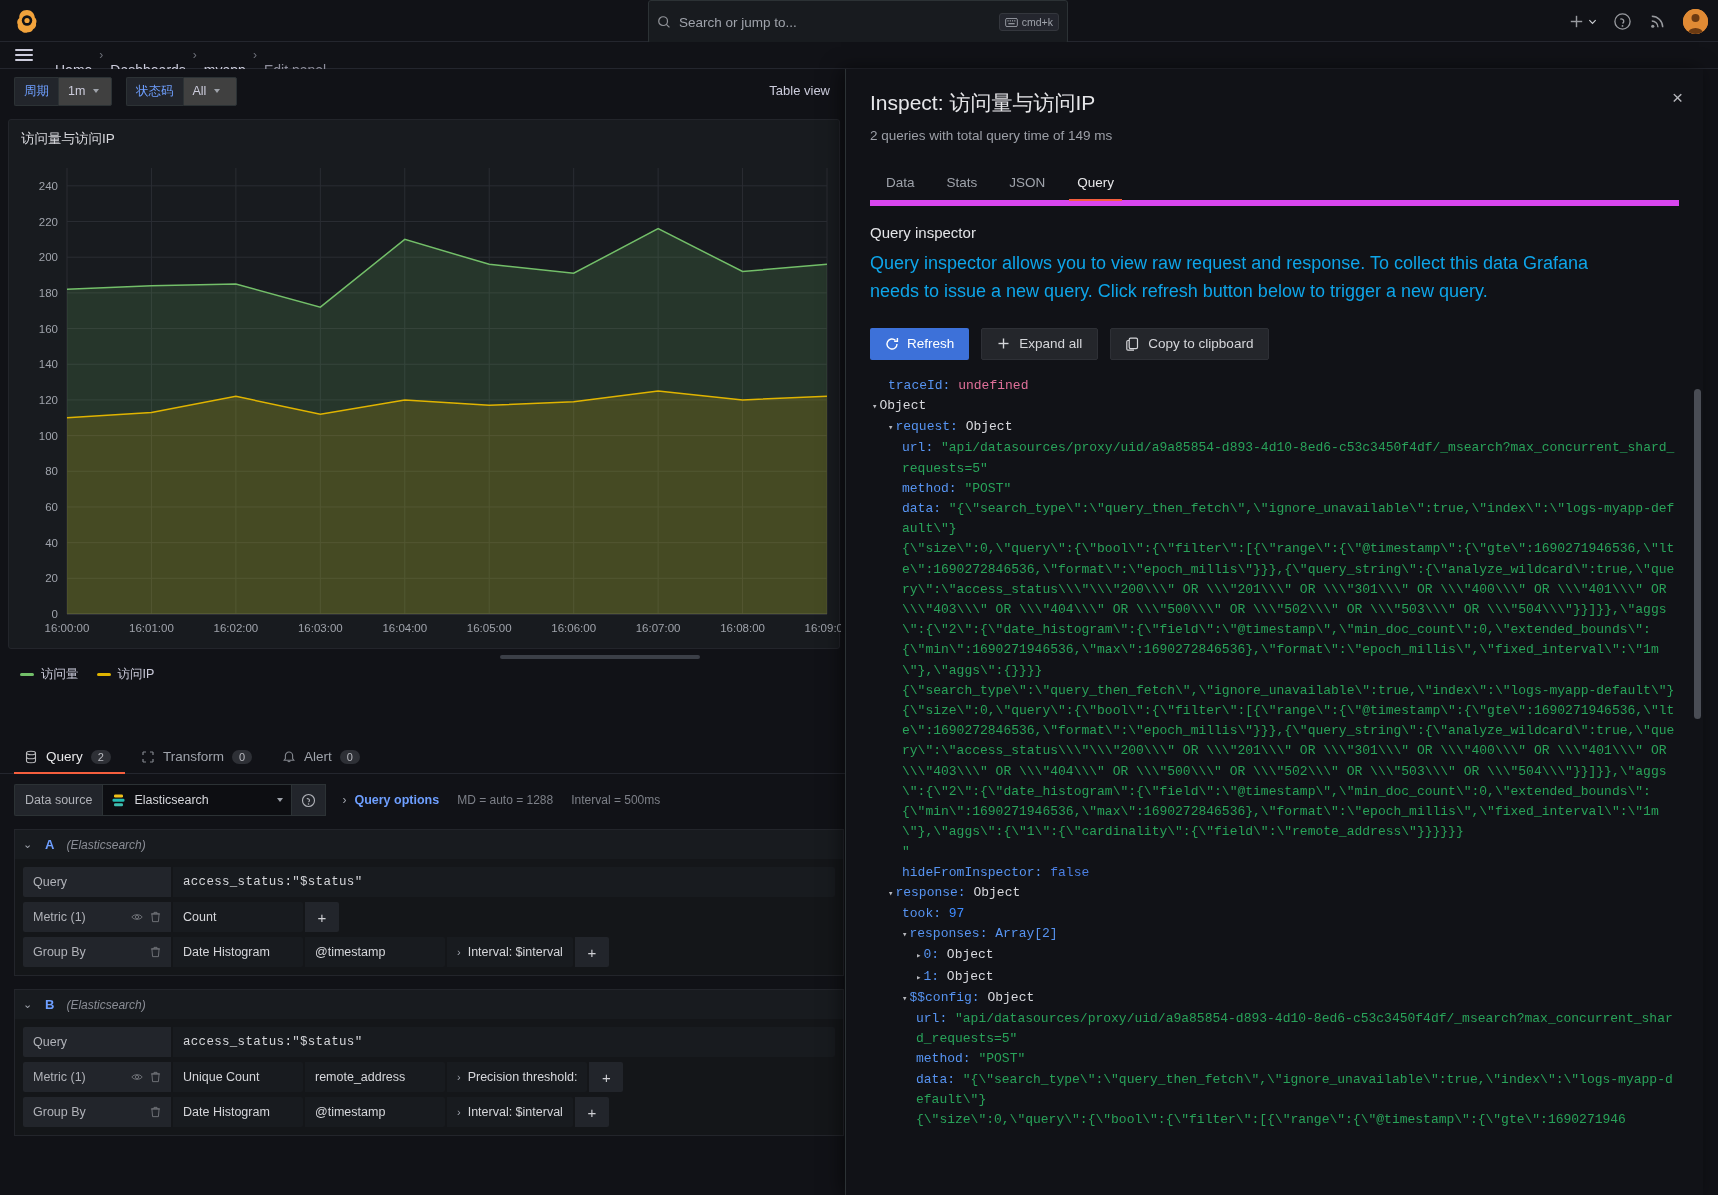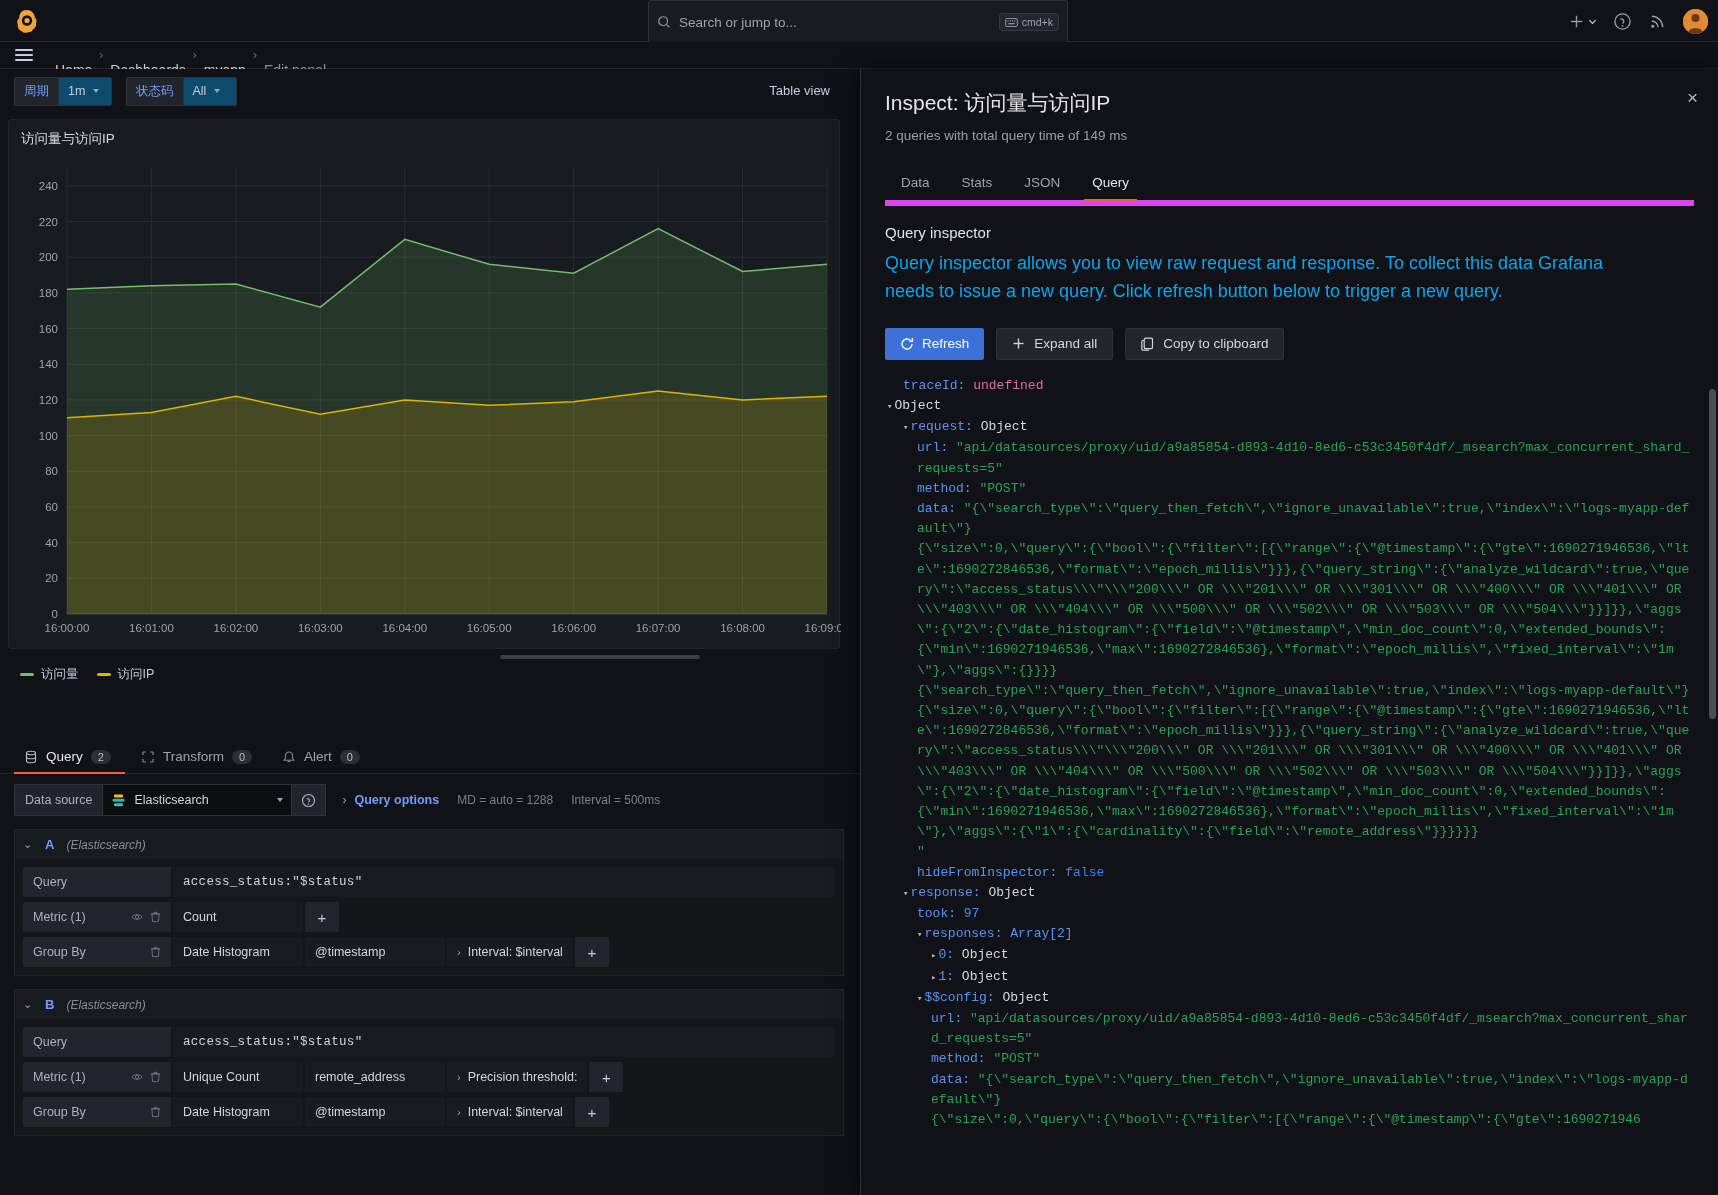--- a/index.html
+++ b/index.html
@@ -64,21 +64,21 @@
     background: #111217; overflow: hidden;
   }
   .varbar { display: flex; align-items: center; height: 44px; padding: 0 14px; gap: 0px; }
   .var-group { display: flex; align-items: center; margin-right: 14px; }
   .var-label {
     background: #22252b; border: 1px solid #2c3235; border-right: none;
     border-radius: 2px 0 0 2px; color: #6e9fff; font-size: 12.5px;
     padding: 5px 9px; height: 29px; display: flex; align-items: center;
   }
   .var-value {
-    background: #0c4a6e; border: 1px solid #2c3235;
+    background: #404040; border: 1px solid #2c3235;
     border-radius: 0 2px 2px 0; color: #ccccdc; font-size: 12.5px;
     padding: 5px 9px; height: 29px; display: flex; align-items: center; gap: 8px;
     min-width: 54px;
   }
   .caret { width: 0; height: 0; border-left: 3.5px solid transparent; border-right: 3.5px solid transparent;
            border-top: 4px solid #9fa3ab; }
   .tableview-btn {
     position: absolute; right: 20px; top: 8px;
     font-size: 13px; color: #ccccdc; padding: 6px 10px; text-align: right;
   }
@@ -174,21 +174,21 @@
   .fv.mono { font-family: "Liberation Mono", monospace; font-size: 12.5px; letter-spacing: .3px;}
   .fv.grow { flex: 1; }
   .fv.w180 { width: 130px; }
   .fv.w140 { width: 140px; }
   .fv.plus { width: 34px; justify-content: center; background: #22252b; color: #cfd0d4; font-size: 15px; }
   .fv.chev { gap: 7px; }
   .chev-s { color: #9fa3ab; font-size: 11px; }
 
   
   .drawer {
-    position: absolute; top: 69px; right: 0; width: 858px; height: 1126px;
+    position: absolute; top: 69px; right: 15px; width: 858px; height: 1126px;
     background: #111217; border-left: 1px solid #2c3235;
     box-shadow: -4px 0 18px rgba(0,0,0,.5);
   }
   .drawer-head { padding: 20px 24px 0 24px; position: relative; }
   .drawer-title { font-size: 21px; font-weight: 400; color: #e6e6e9; }
   .drawer-sub { font-size: 13.5px; color: #9c9fa7; margin-top: 11px; }
   .drawer-close {
     position: absolute; right: 20px; top: 19px; font-size: 19px; color: #b6b7bc;
     cursor: pointer; line-height: 1;
   }

